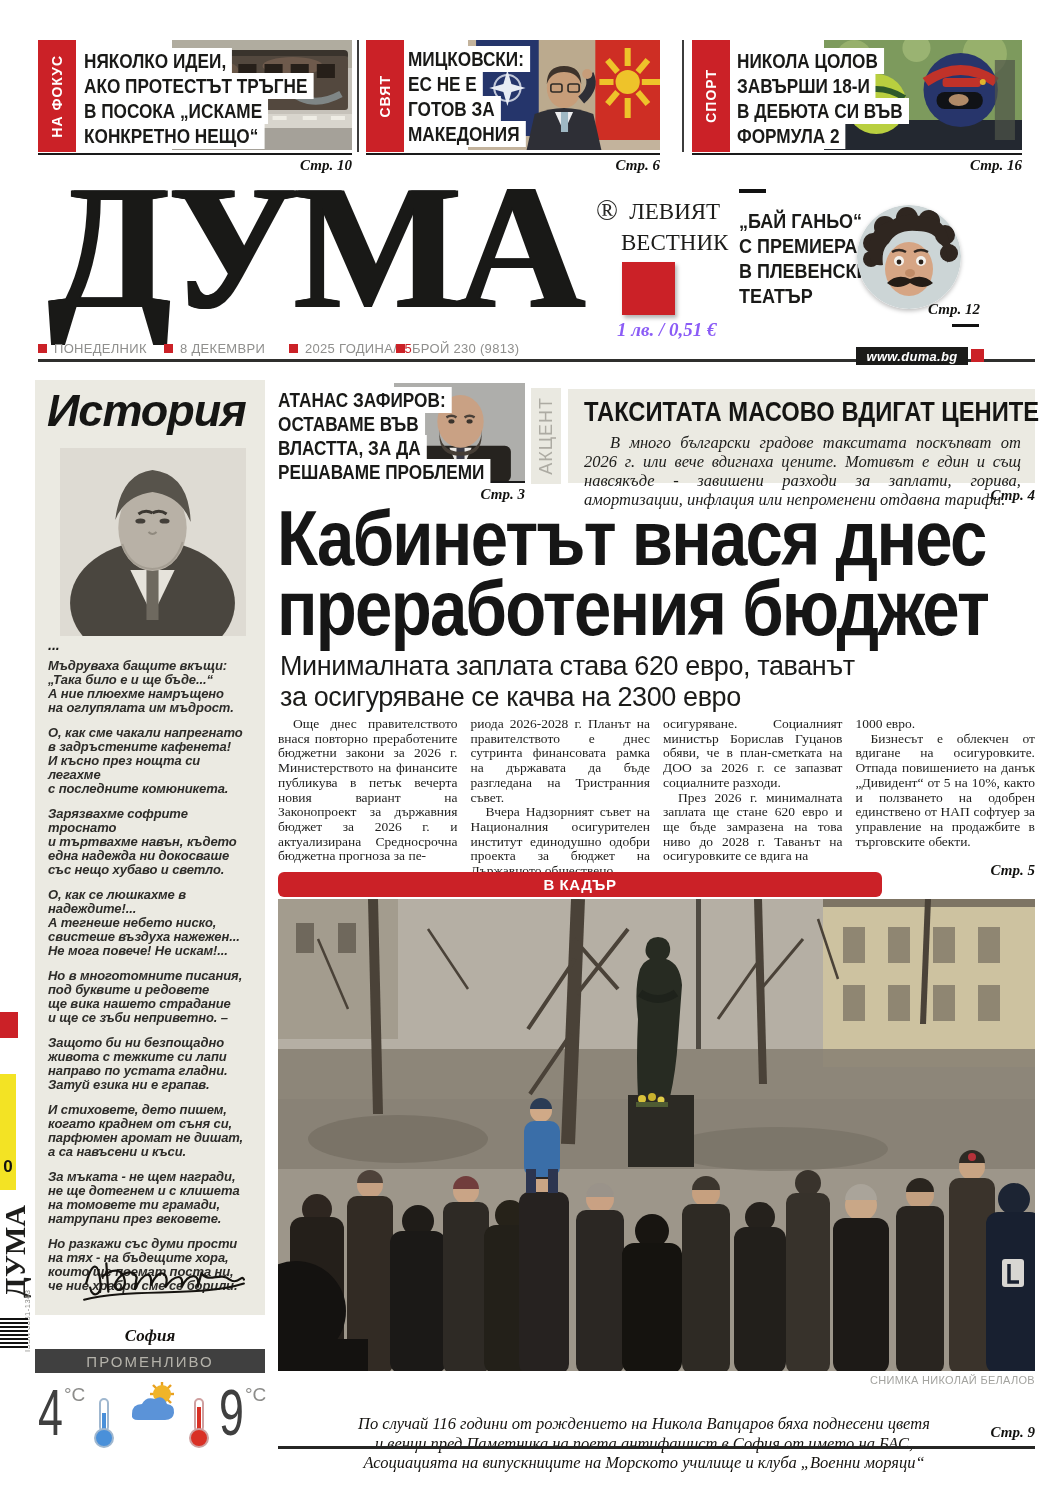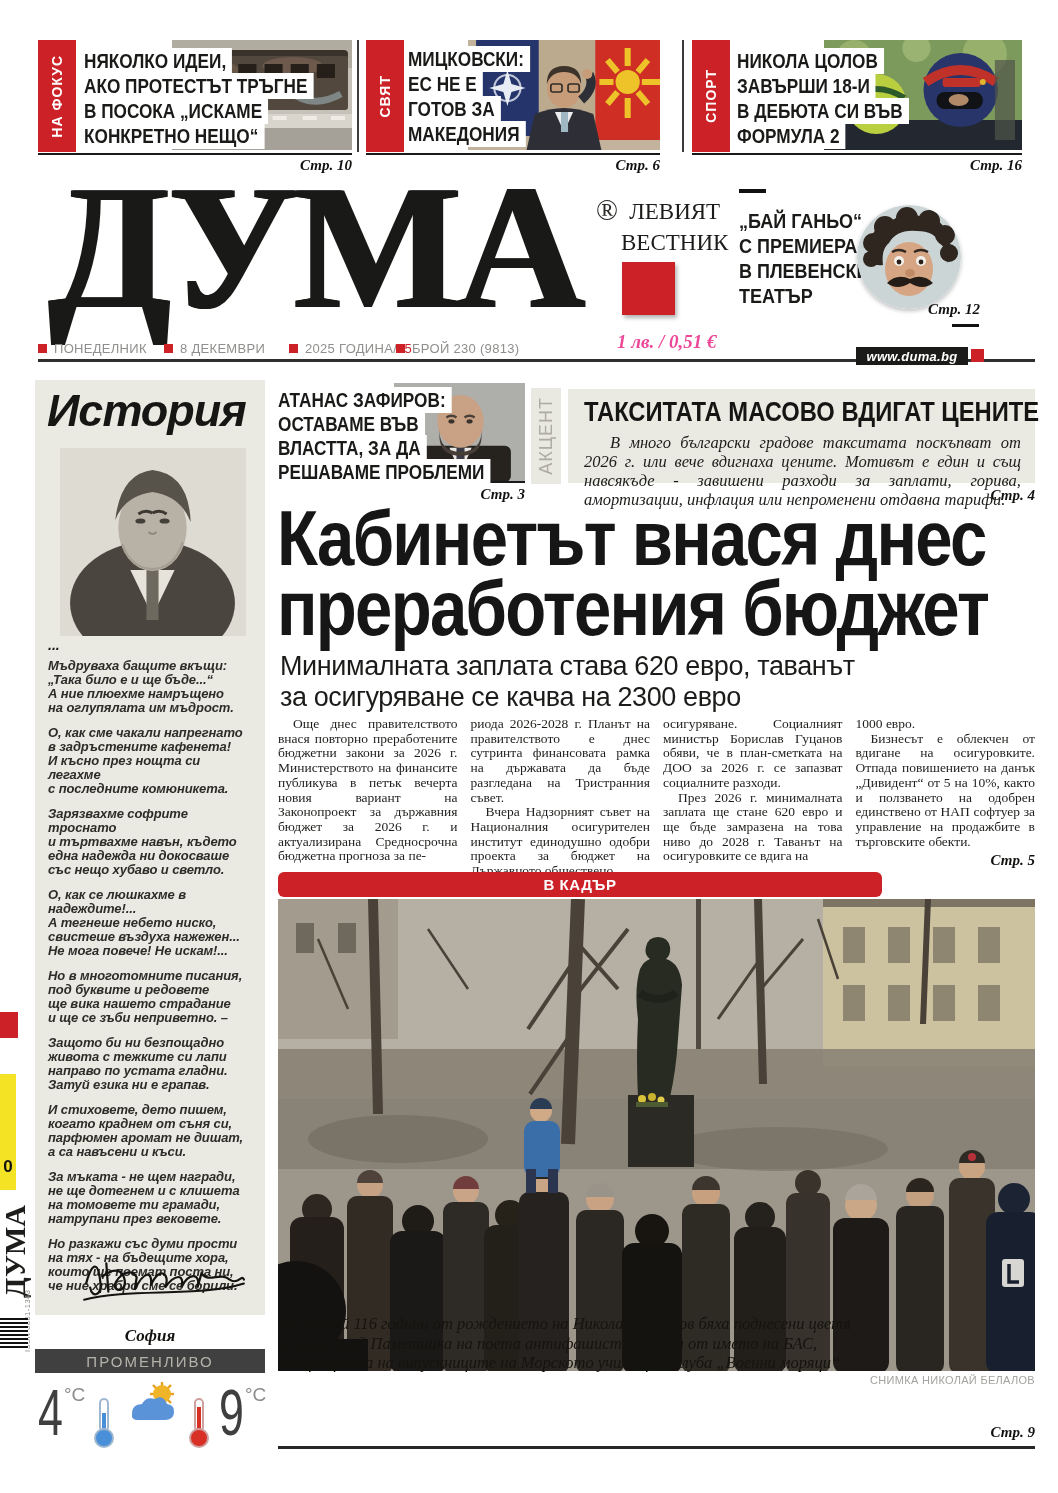--- a/index.html
+++ b/index.html
@@ -44,21 +44,21 @@
     transform:scaleX(.9);transform-origin:0 0;}
   #bai-photo{position:absolute;left:857px;top:205px;width:104px;height:104px;border-radius:50%;overflow:hidden;box-shadow:0 2px 4px rgba(0,0,0,.25);}
   #bai-page{position:absolute;left:880px;top:301px;width:100px;text-align:right;}
   #bai-dash2{position:absolute;left:952px;top:324px;width:27px;height:3px;background:#111;}
 
   
   .dl{position:absolute;top:341px;font-size:13px;color:#8f8f8d;letter-spacing:.3px;white-space:nowrap;}
   .sq{display:inline-block;width:9px;height:9px;background:var(--red);margin-right:7px;}
   #dl-day{left:38px}#dl-date{left:164px}#dl-year{left:289px}#dl-issue{left:396px}
   .hl{color:var(--red);}
-  #price{position:absolute;left:617px;top:331px;font-family:"Liberation Serif",serif;font-weight:bold;font-style:italic;font-size:19px;color:#ec4899;}
+  #price{position:absolute;left:617px;top:319px;font-family:"Liberation Serif",serif;font-weight:bold;font-style:italic;font-size:19px;color:#8b5cf6;}
   #dl-rule{position:absolute;left:38px;top:359px;width:997px;height:3px;background:#2f2f2d;}
   #www-bar{position:absolute;left:856px;top:347px;width:112px;height:18px;background:#1b1b19;color:#fff;
     font-weight:bold;font-style:italic;font-size:13px;display:flex;align-items:center;justify-content:center;letter-spacing:.3px;}
   #www-sq{position:absolute;left:971px;top:349px;width:13px;height:13px;background:var(--red);}
 
   
   #hist-bg{position:absolute;left:35px;top:380px;width:230px;height:935px;background:var(--beige);}
   #hist-title{position:absolute;left:47px;top:385px;font-weight:bold;font-style:italic;font-size:45px;letter-spacing:-1px;color:#161614;}
   #hist-photo{position:absolute;left:60px;top:448px;width:186px;height:188px;overflow:hidden;}
   #hist-ell{position:absolute;left:48px;top:637px;font-weight:bold;font-style:italic;font-size:14px;}
@@ -101,29 +101,29 @@
   #taxi-page{position:absolute;left:568px;top:487px;width:467px;text-align:right;}
 
   
   #headline{position:absolute;left:277px;top:503px;width:880px;font-weight:bold;font-size:78px;line-height:70px;
     letter-spacing:-2px;color:#161616;transform:scaleX(.86);transform-origin:0 0;}
   #subhead{position:absolute;left:280px;top:651px;font-size:27px;line-height:31px;letter-spacing:-.4px;color:#1b1b19;}
   #bodycols{position:absolute;left:278px;top:717px;width:757px;display:flex;gap:13px;}
   .bcol{flex:1;font-family:"Liberation Serif",serif;font-size:13.5px;line-height:14.7px;text-align:justify;color:#1e1e1c;}
   .bcol p{margin:0;text-indent:15px;}
   .bcol p.cont{text-indent:0;}
-  #lead-page{text-align:right;margin-top:4px;}
+  #lead-page{text-align:right;margin-top:14px;}
 
   
   #kadar{position:absolute;left:278px;top:872px;width:604px;height:25px;background:var(--red);color:#fff;
     font-weight:bold;font-size:15px;letter-spacing:.5px;display:flex;align-items:center;justify-content:center;border-radius:6px;}
   #photo-main{position:absolute;left:278px;top:899px;width:757px;height:472px;overflow:hidden;}
   #credit{position:absolute;left:278px;top:1374px;width:757px;text-align:right;font-size:11px;color:#a3a39f;letter-spacing:.3px;}
-  #caption{position:absolute;left:279px;top:1314px;width:730px;font-family:"Liberation Serif",serif;font-style:italic;
-    font-size:16.5px;line-height:19.5px;color:#15130f;}
+  #caption{position:absolute;left:279px;top:1414px;width:730px;font-family:"Liberation Serif",serif;font-style:italic;
+    font-size:16.5px;line-height:19.5px;color:#15130f;text-align:center;}
   #cap-page{position:absolute;left:278px;top:1424px;width:757px;text-align:right;}
   #bot-rule{position:absolute;left:278px;top:1446px;width:757px;height:3px;background:#262624;}
 </style>
 </head>
 <body>
 
 <div id="page">
 
   <div class="t-label" id="t1-label">
     <span class="vtext">НА ФОКУС</span>

